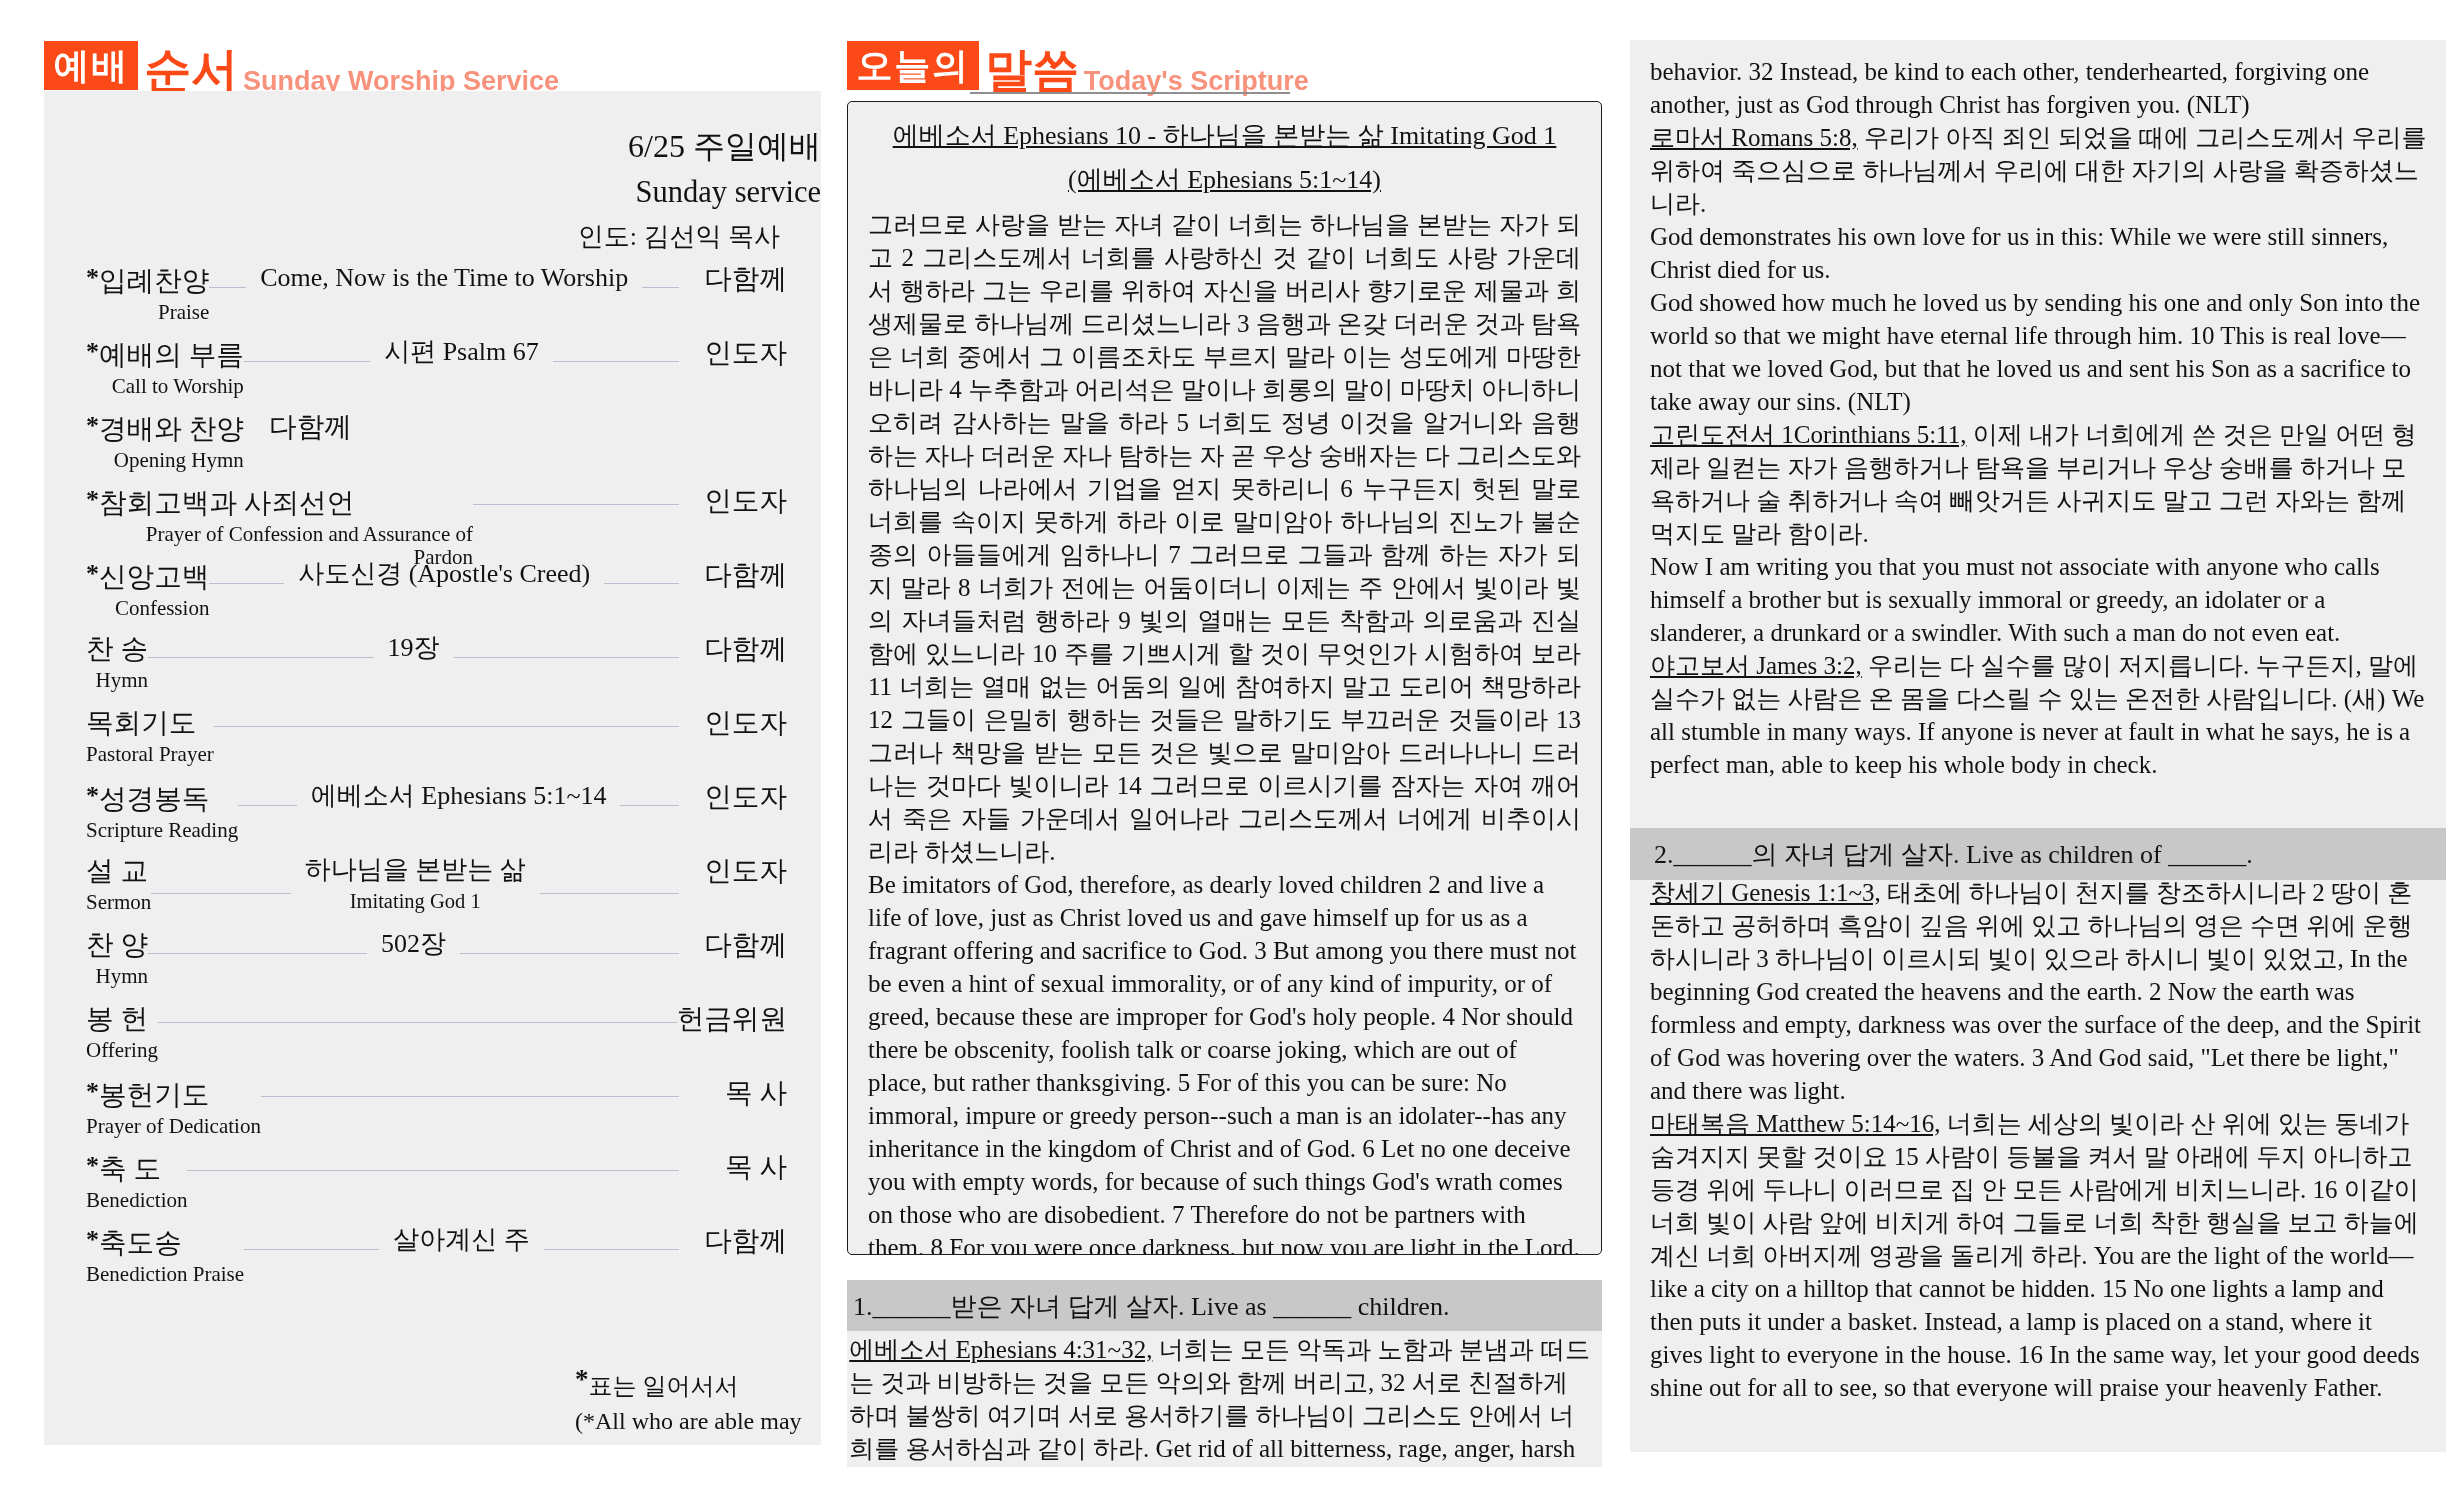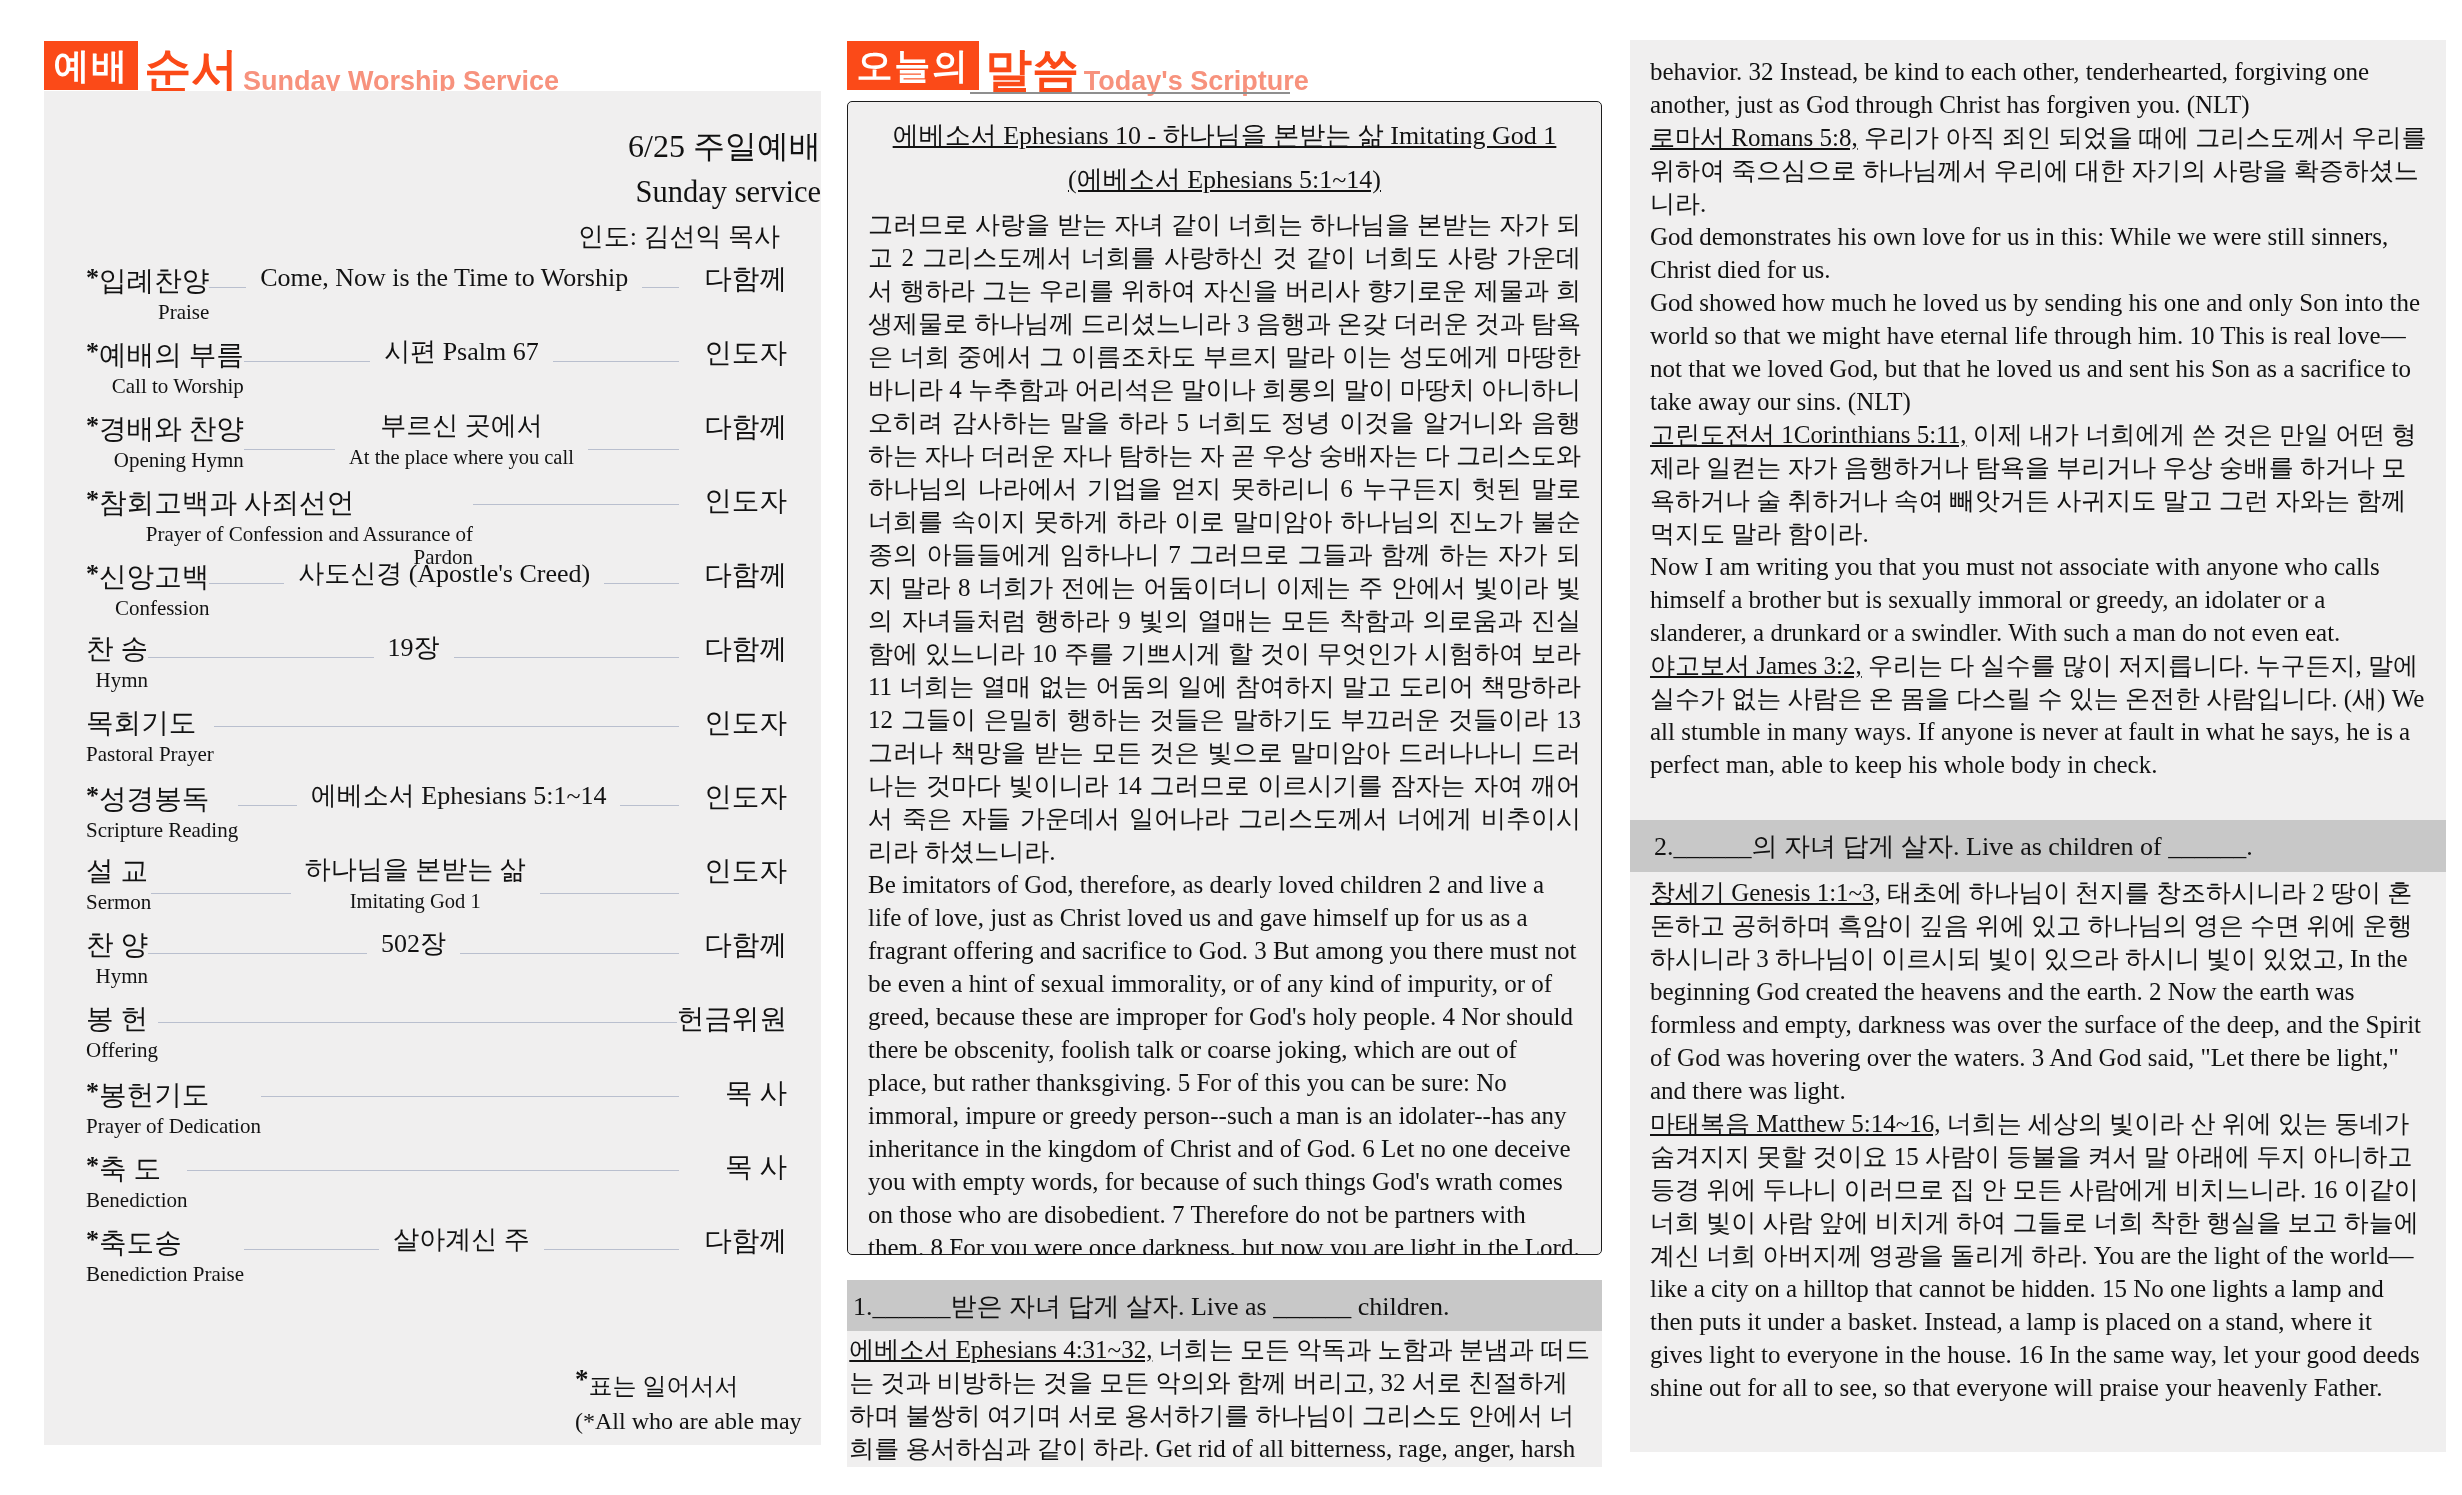--- a/index.html
+++ b/index.html
@@ -102,28 +102,20 @@
           </div>
           <div class="sep-line"></div>
         </div>
         <div class="row-by">인도자</div>
       </div>
       <div class="order-row">
         <div class="row-label">
           <div class="row-kr"><span class="star">*</span><span>경배와 찬양</span></div>
           <div class="row-en">Opening Hymn</div>
         </div>
-        <div class="row-mid">
-          <div class="sep-line"></div>
-          <div class="mid-text">
-            <div>부르신 곳에서</div>
-            <div class="mid-sub">At the place where you call</div>
-          </div>
-          <div class="sep-line"></div>
-        </div>
         <div class="row-by">다함께</div>
       </div>
       <div class="order-row">
         <div class="row-label">
           <div class="row-kr"><span class="star">*</span><span>참회고백과 사죄선언</span></div>
           <div class="row-en">Prayer of Confession and Assurance of Pardon</div>
         </div>
         <div class="row-mid">
           <div class="sep-line"></div>
         </div>
@@ -283,19 +275,19 @@
 <div class="panel" id="right-panel">
   <div id="right-blocks">
       <div class="sblock"><span>behavior. 32 Instead, be kind to each other, tenderhearted, forgiving one another, just as God through Christ has forgiven you. (NLT)</span></div>
       <div class="sblock"><span class="sref">로마서 Romans 5:8,</span><span> 우리가 아직 죄인 되었을 때에 그리스도께서 우리를 위하여 죽으심으로 하나님께서 우리에 대한 자기의 사랑을 확증하셨느니라.</span></div>
       <div class="sblock"><span>God demonstrates his own love for us in this: While we were still sinners, Christ died for us.</span></div>
       <div class="sblock"><span>God showed how much he loved us by sending his one and only Son into the world so that we might have eternal life through him. 10 This is real love—not that we loved God, but that he loved us and sent his Son as a sacrifice to take away our sins. (NLT)</span></div>
       <div class="sblock"><span class="sref">고린도전서 1Corinthians 5:11,</span><span> 이제 내가 너희에게 쓴 것은 만일 어떤 형제라 일컫는 자가 음행하거나 탐욕을 부리거나 우상 숭배를 하거나 모욕하거나 술 취하거나 속여 빼앗거든 사귀지도 말고 그런 자와는 함께 먹지도 말라 함이라.</span></div>
       <div class="sblock"><span>Now I am writing you that you must not associate with anyone who calls himself a brother but is sexually immoral or greedy, an idolater or a slanderer, a drunkard or a swindler. With such a man do not even eat.</span></div>
       <div class="sblock"><span class="sref">야고보서 James 3:2,</span><span> 우리는 다 실수를 많이 저지릅니다. 누구든지, 말에 실수가 없는 사람은 온 몸을 다스릴 수 있는 온전한 사람입니다. (새) We all stumble in many ways. If anyone is never at fault in what he says, he is a perfect man, able to keep his whole body in check.</span></div>
     </div>
-  <div id="right-bar" class="hl-bar" style="position:relative;left:0;top:0;width:auto;padding-left:24px;">2.______의 자녀 답게 살자. Live as children of ______.</div>
+  <div id="right-bar" class="hl-bar" style="position:relative;left:0;top:8px;width:auto;padding-left:24px;">2.______의 자녀 답게 살자. Live as children of ______.</div>
   <div id="right-blocks2">
       <div class="sblock"><span class="sref">창세기 Genesis 1:1~3,</span><span> 태초에 하나님이 천지를 창조하시니라 2 땅이 혼돈하고 공허하며 흑암이 깊음 위에 있고 하나님의 영은 수면 위에 운행하시니라 3 하나님이 이르시되 빛이 있으라 하시니 빛이 있었고,  In the beginning God created the heavens and the earth. 2 Now the earth was formless and empty, darkness was over the surface of the deep, and the Spirit of God was hovering over the waters. 3 And God said, "Let there be light," and there was light.</span></div>
       <div class="sblock"><span class="sref">마태복음 Matthew 5:14~16,</span><span> 너희는 세상의 빛이라 산 위에 있는 동네가 숨겨지지 못할 것이요 15 사람이 등불을 켜서 말 아래에 두지 아니하고 등경 위에 두나니 이러므로 집 안 모든 사람에게 비치느니라. 16 이같이 너희 빛이 사람 앞에 비치게 하여 그들로 너희 착한 행실을 보고 하늘에 계신 너희 아버지께 영광을 돌리게 하라. You are the light of the world—like a city on a hilltop that cannot be hidden. 15 No one lights a lamp and then puts it under a basket. Instead, a lamp is placed on a stand, where it gives light to everyone in the house. 16 In the same way, let your good deeds shine out for all to see, so that everyone will praise your heavenly Father.</span></div>
     </div>
 </div>
 
 
 </body></html>

